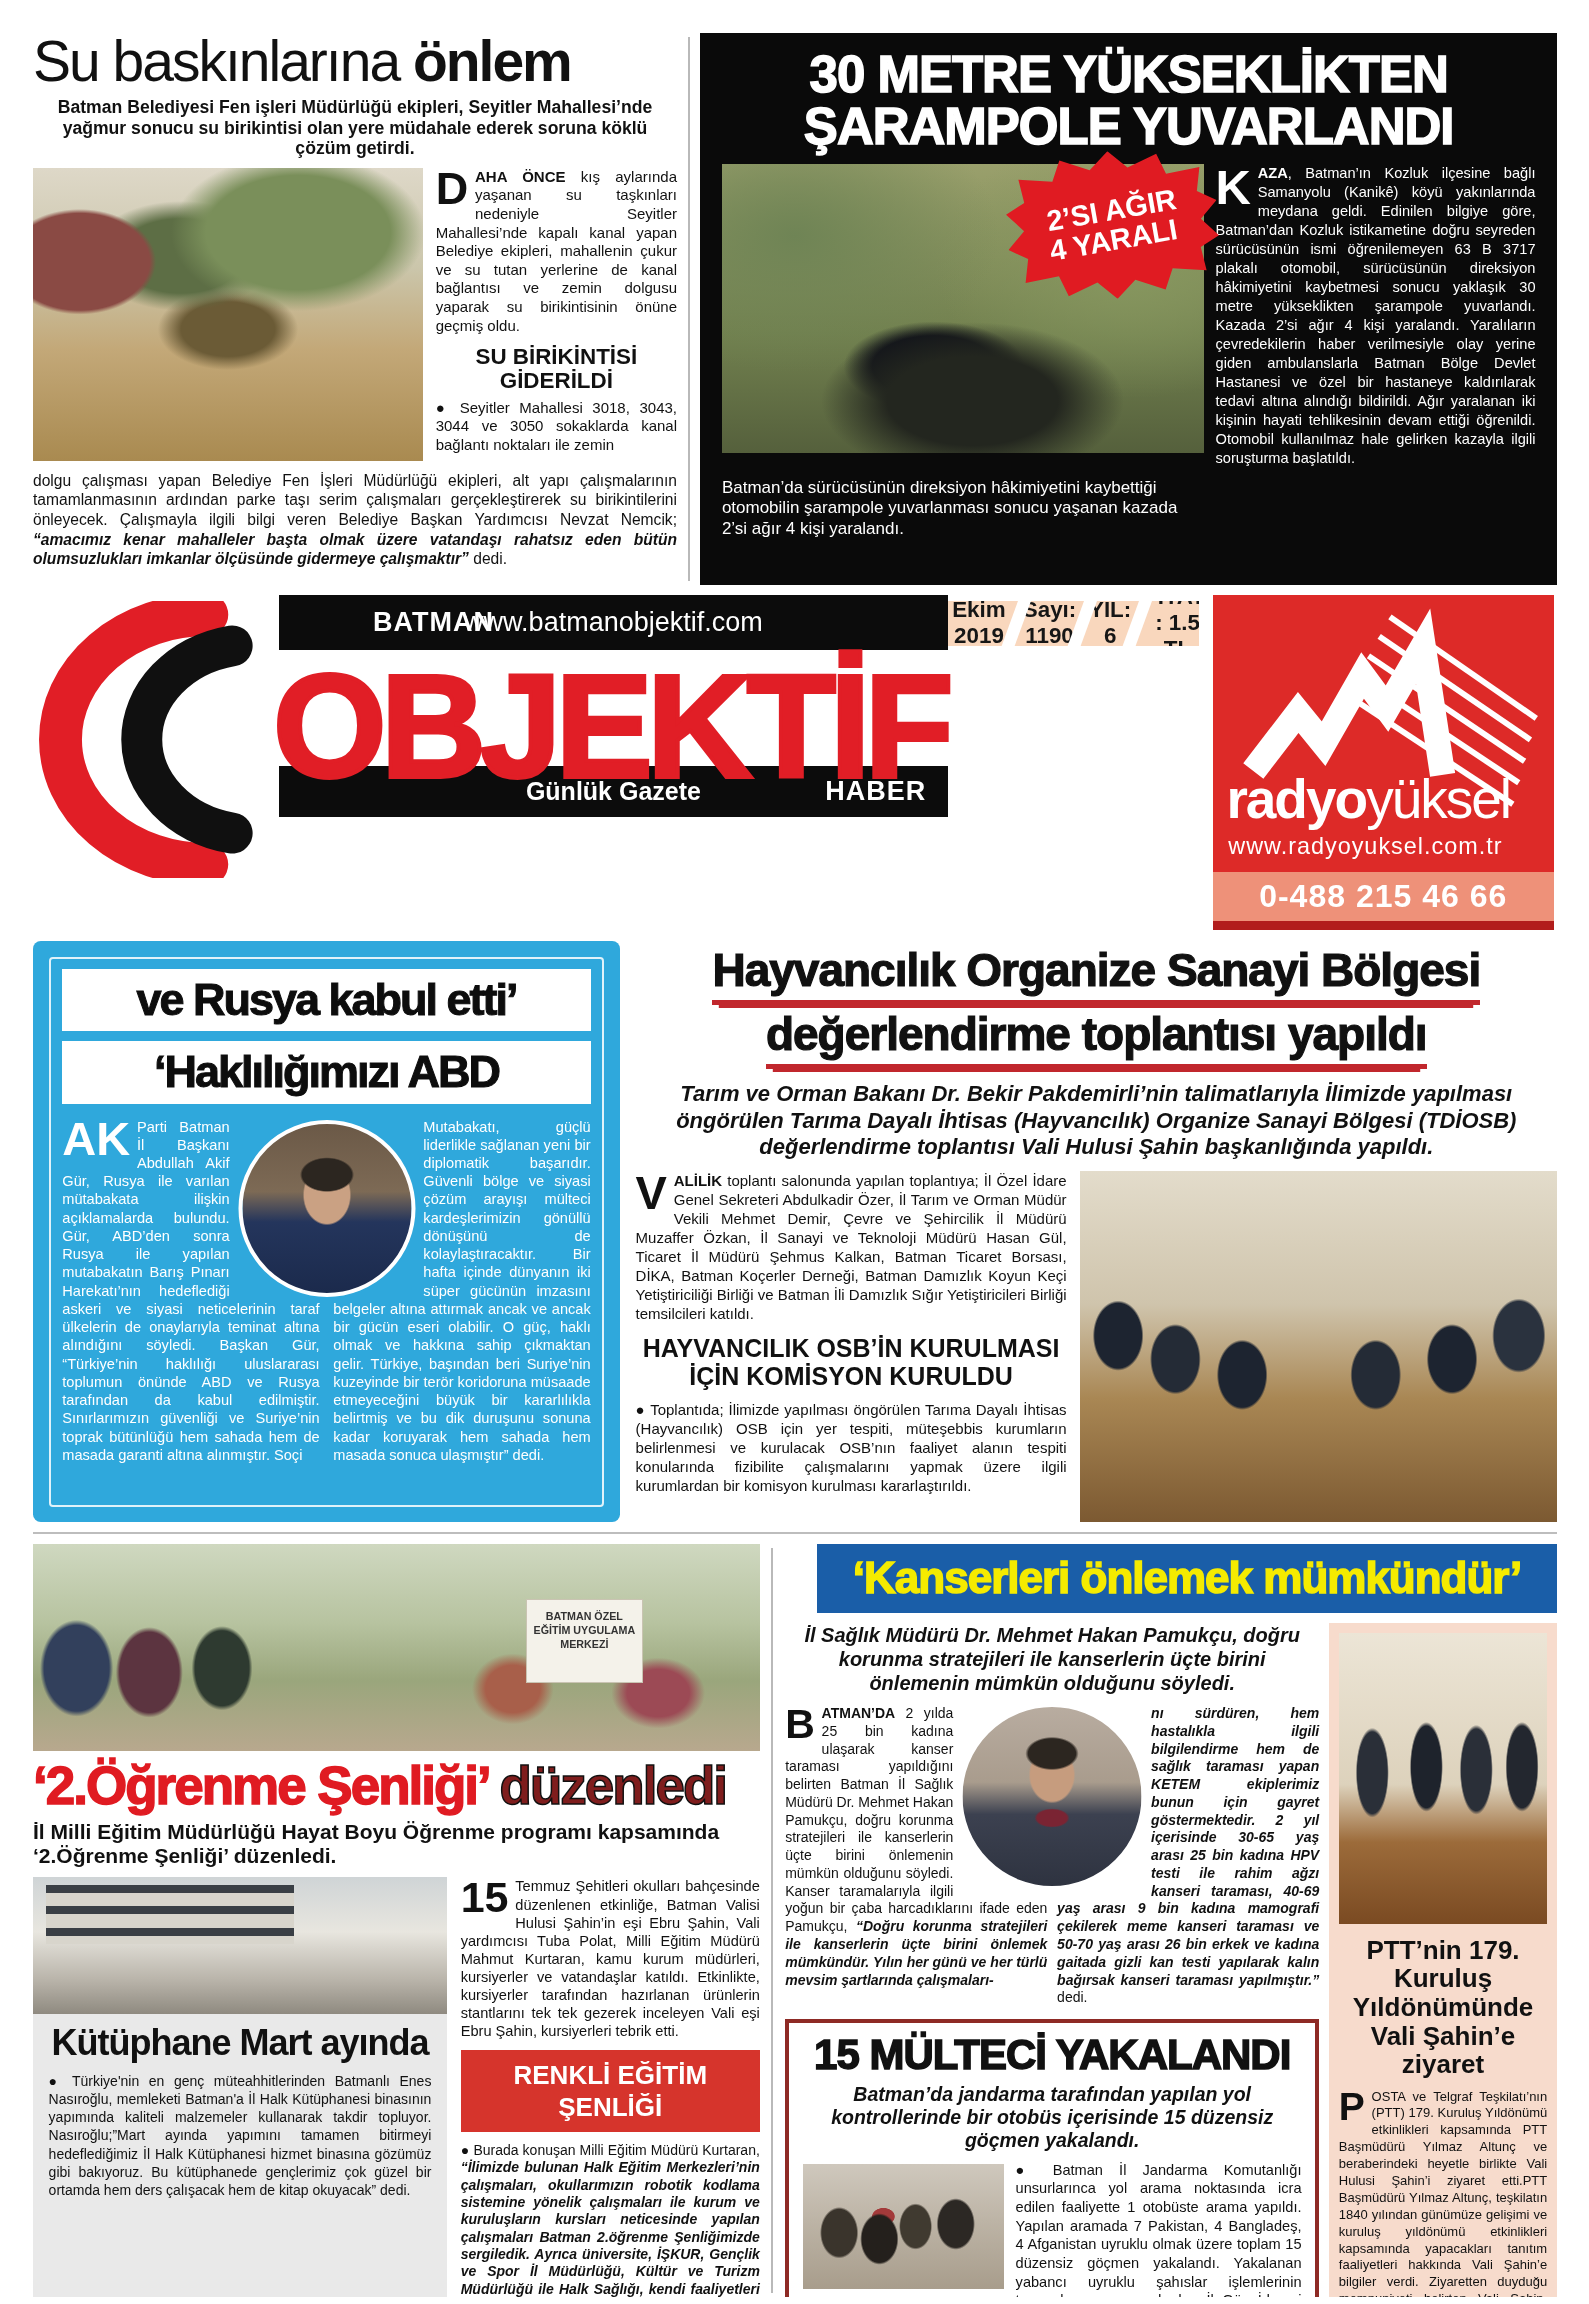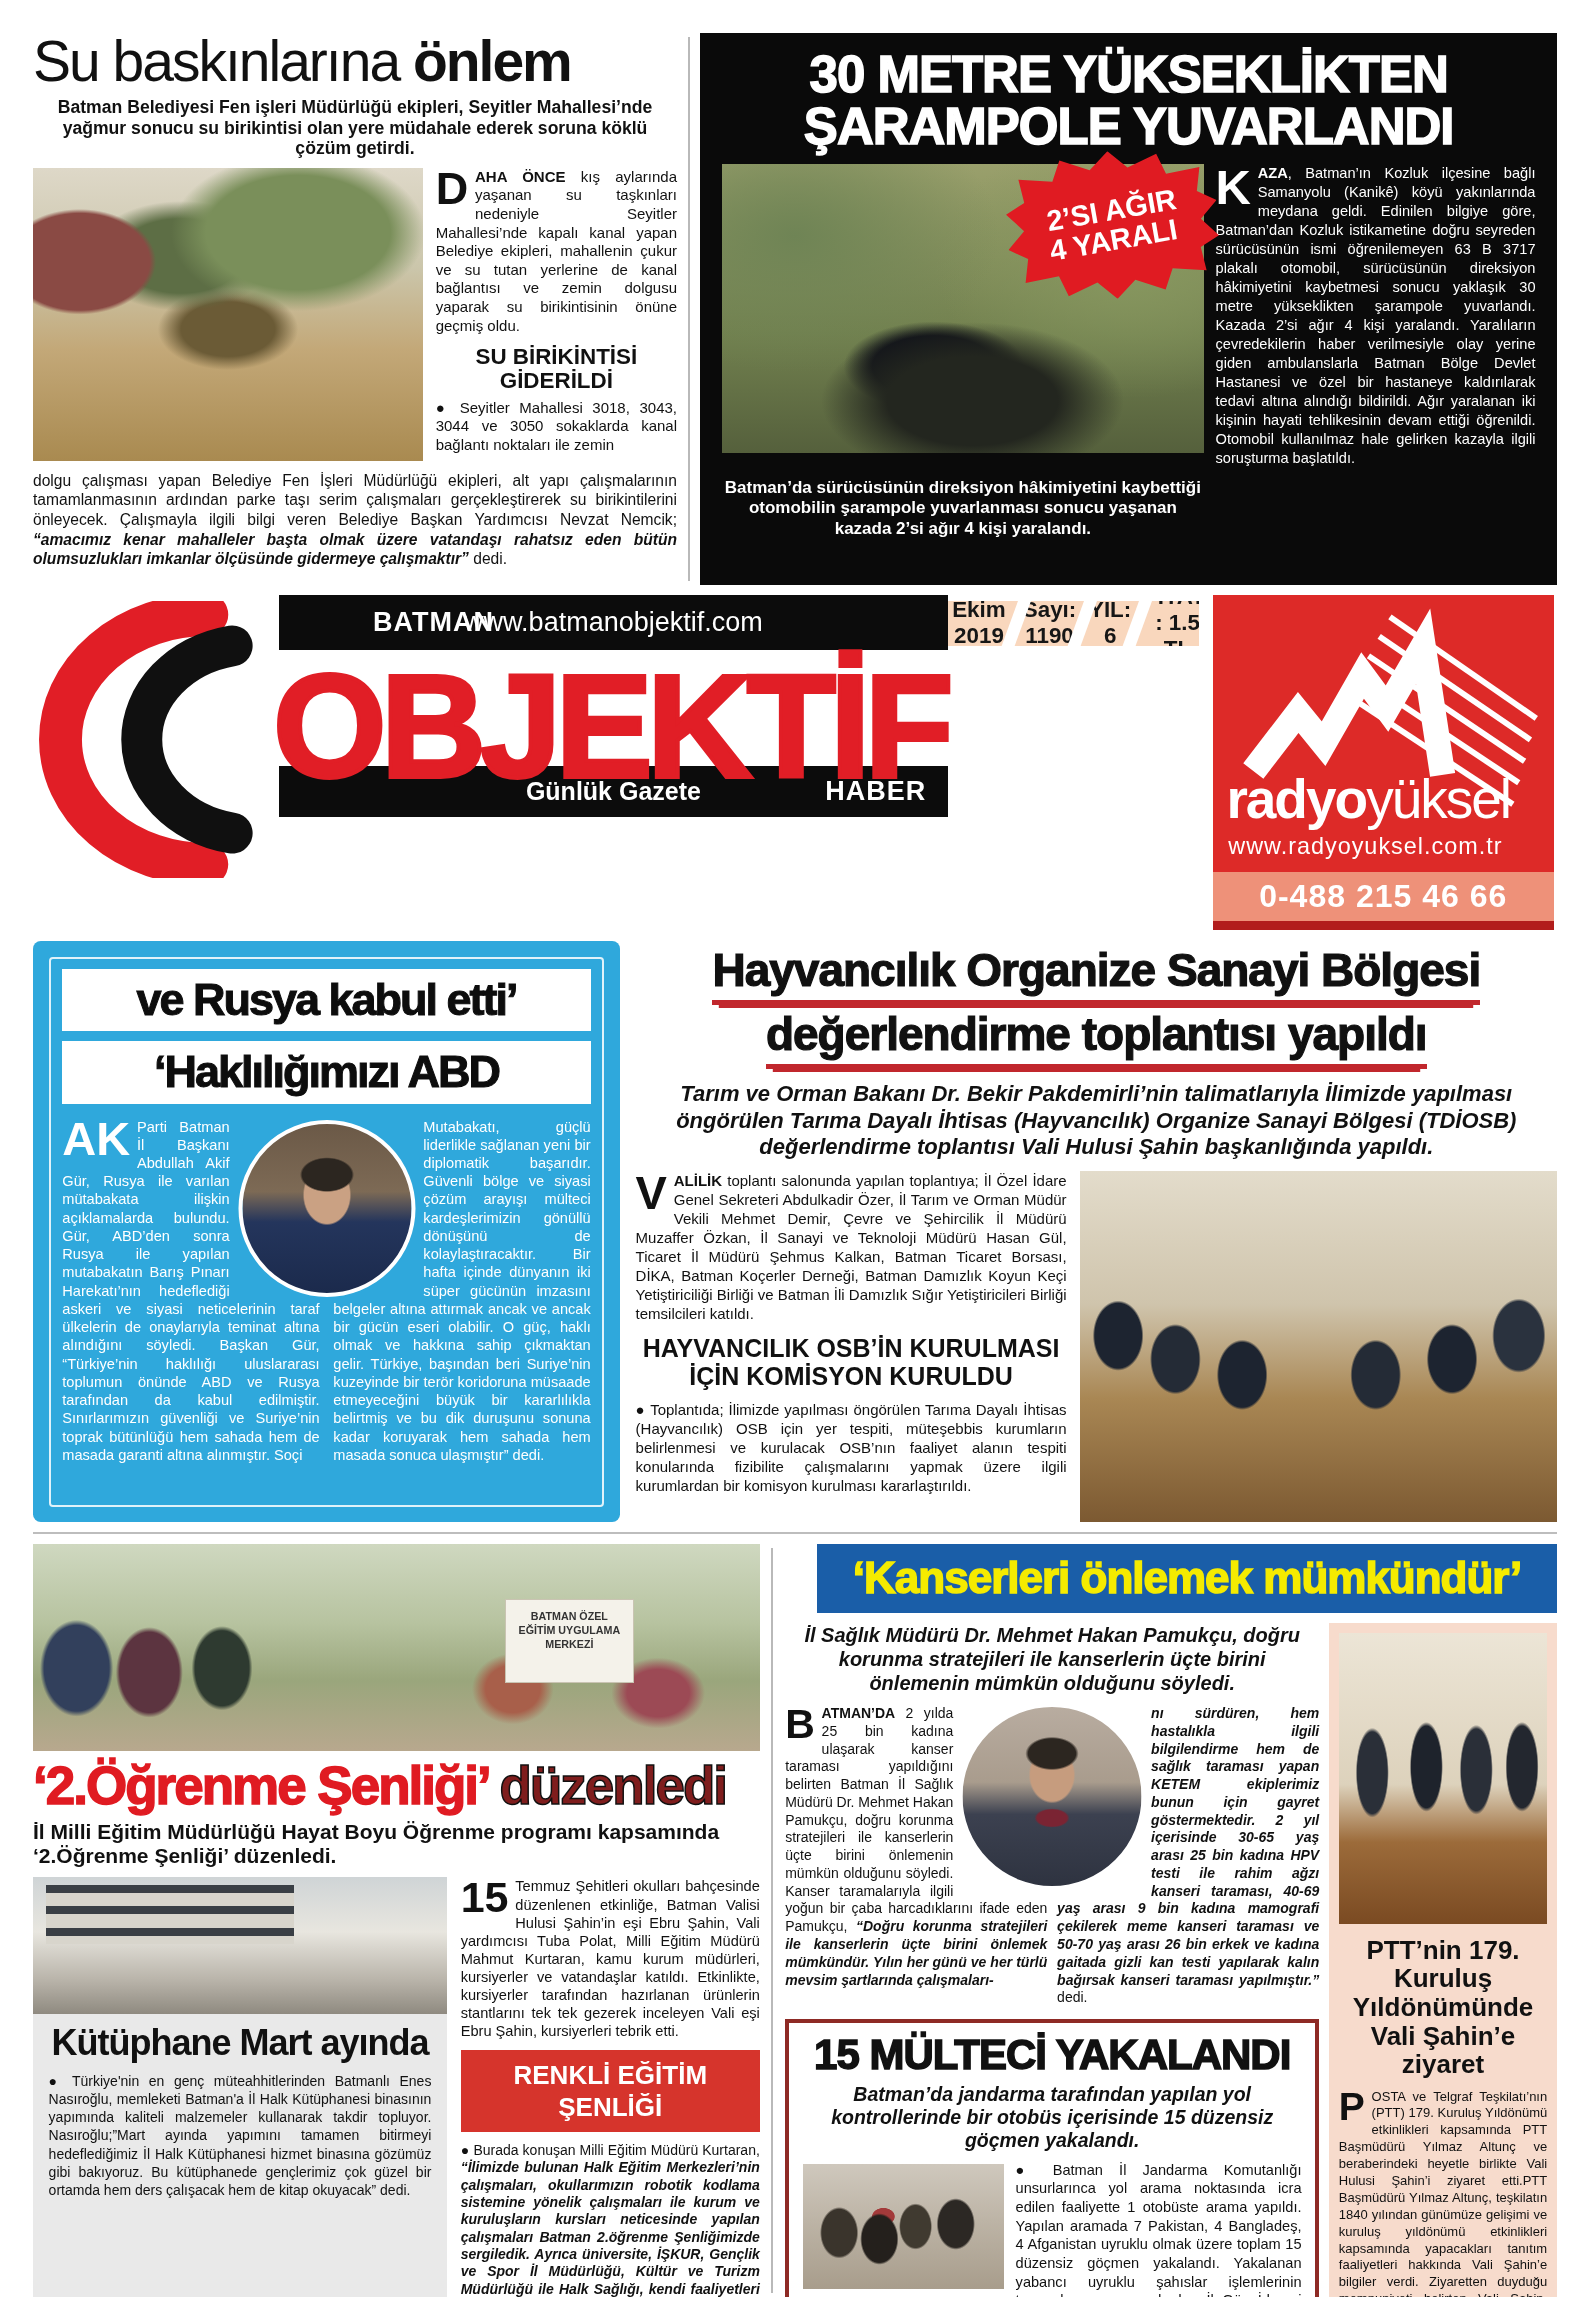--- a/index.html
+++ b/index.html
@@ -45,21 +45,21 @@
       radial-gradient(137px 68px at 44% 70%, #11131a 45%, transparent 66%),
       radial-gradient(293px 195px at 15% 25%, #6f8455 0%, transparent 70%),
       radial-gradient(273px 185px at 85% 35%, #87975f 0%, transparent 72%),
       linear-gradient(180deg,#9aa06c,#72814f 58%,#55603c); }
   .badge { position:absolute; top:-13.7px; right:-13.7px; width:211px; height:148px; background:#e01b22;
     display:flex; flex-direction:column; align-items:center; justify-content:center; transform:rotate(-4deg);
     clip-path:polygon(50% 0%,59% 12%,73% 4%,77% 18%,93% 15%,91% 31%,100% 38%,92% 50%,100% 62%,91% 69%,93% 85%,77% 82%,73% 96%,59% 88%,50% 100%,41% 88%,27% 96%,23% 82%,7% 85%,9% 69%,0% 62%,8% 50%,0% 38%,9% 31%,7% 15%,23% 18%,27% 4%,41% 12%); }
   .badge div { font-weight:900; font-size:29px; line-height:1.05; transform:rotate(-6deg); }
   .crash-text { flex:1; font-size:14.6px; line-height:1.3; }
   .crash-text .dropcap { font-size:49px; }
-  .crash-caption { width:482px; margin-top:9.8px; font-weight:700; font-size:17px; line-height:1.22; text-align:center; }
+  .crash-caption { width:482px; margin-top:9.8px; font-weight:400; font-size:17px; line-height:1.22; }
 
   
   .masthead-row { display:flex; margin-top:9.8px; height:335px; gap:13.7px; }
   .mast-left { width:1166px; display:flex; }
   .mast-top { position:relative; flex:1; }
   .mast-logo { position:absolute; left:0; top:5.9px; }
   .mast-main { margin-left:246px; display:flex; flex-direction:column; }
   .mast-topbar { background:#0c0c0c; color:#fff; height:55px; display:flex; align-items:center; position:relative; }
   .mast-region { font-weight:800; font-size:27px; margin-left:94px; letter-spacing:1px; }
   .mast-site { position:absolute; left:50%; transform:translateX(-50%); font-size:27px; font-weight:400; }
@@ -124,21 +124,21 @@
 
   .b-left { width:733px; }
   .bazaar-photo { width:100%; height:207px;
     background:
       radial-gradient(59px 78px at 6% 60%, #32405c 55%, transparent 62%),
       radial-gradient(54px 73px at 16% 62%, #5c3440 55%, transparent 62%),
       radial-gradient(49px 68px at 26% 60%, #2e3a30 55%, transparent 62%),
       radial-gradient(68px 59px at 66% 70%, #a85f4a 40%, transparent 60%),
       radial-gradient(78px 59px at 86% 72%, #9c4a55 40%, transparent 60%),
       linear-gradient(180deg,#cfd8c0 0%,#b7c3a0 38%,#9aa67c 66%,#b8a88e 100%); }
-  .photo-sign { position:absolute; right:126px; top:55px; width:129px; height:84px; background:#f4f2ea; color:#333; font-weight:700; font-size:10.7px; text-align:center; padding:9.8px 5.9px; line-height:1.3; border:1px solid #c9c4b2; }
+  .photo-sign { position:absolute; right:117px; top:55px; width:117px; height:84px; background:#f4f2ea; color:#333; font-weight:700; font-size:10.7px; text-align:center; padding:9.8px 5.9px; line-height:1.3; border:1px solid #c9c4b2; }
   .senlik-headline { margin-top:7.8px; font-weight:900; font-size:53px; line-height:1; letter-spacing:-2px; white-space:nowrap; }
   .senlik-headline .red { color:#e01b22; -webkit-text-stroke:1.5px #e01b22; }
   .senlik-headline .blk { color:#7f1d1d; -webkit-text-stroke:1.5px #111; }
   .senlik-sub { font-weight:700; font-size:21px; margin-top:7.8px; }
   .senlik-cols { display:flex; gap:13.7px; margin-top:9.8px; }
 
   .lib-box { width:414px; background:#e9e9e9; padding:0 0 9.8px; }
   .library-photo { width:100%; height:137px;
     background:
       repeating-linear-gradient(180deg, #3a3f45 0 7.8px, #d8d5cc 7.8px 21.5px),

